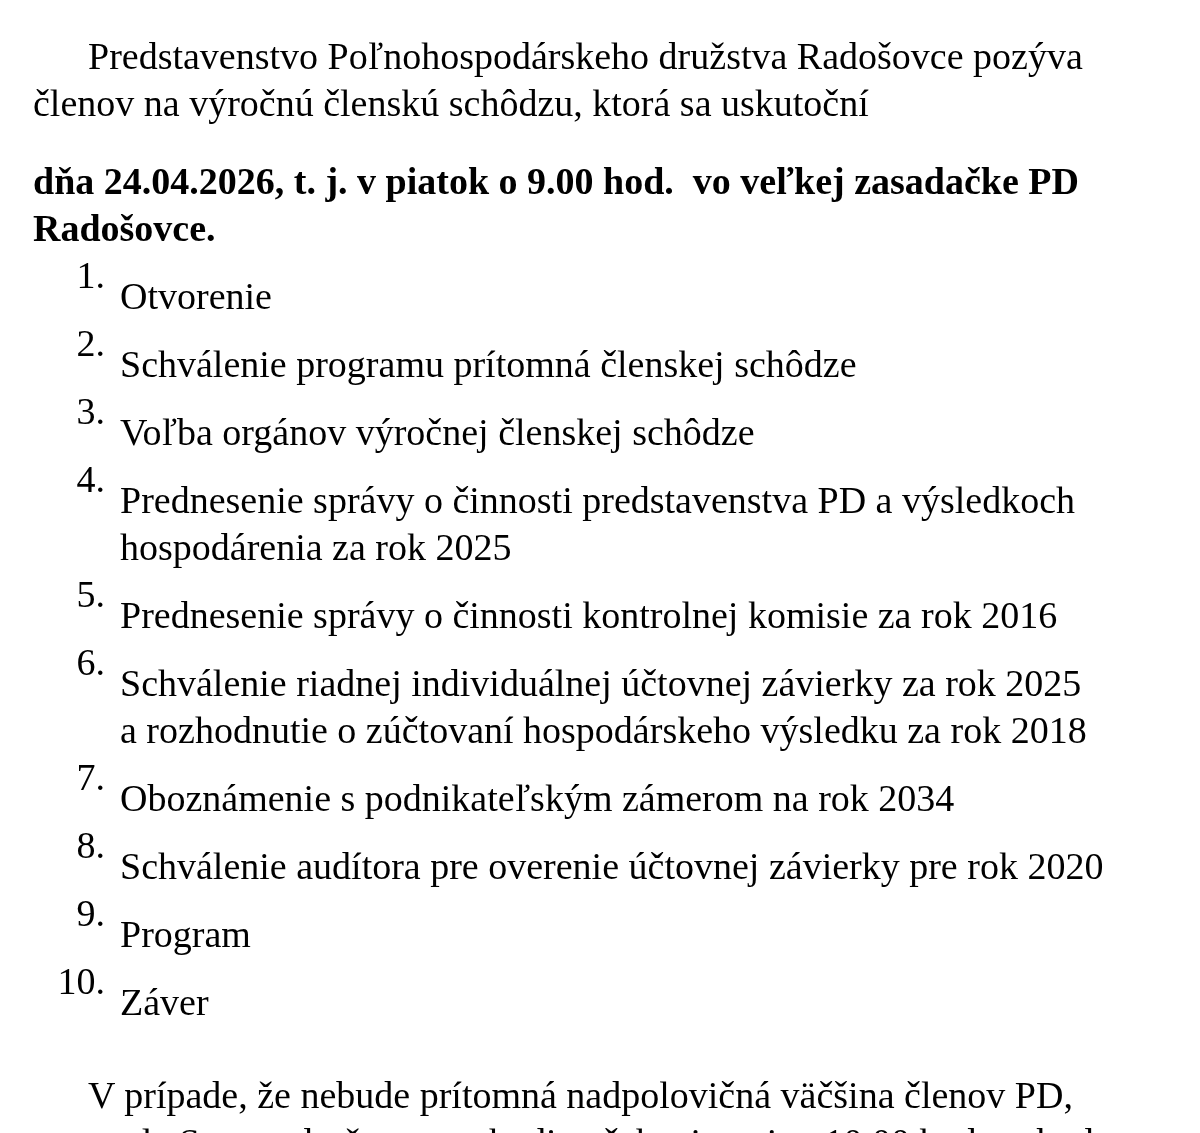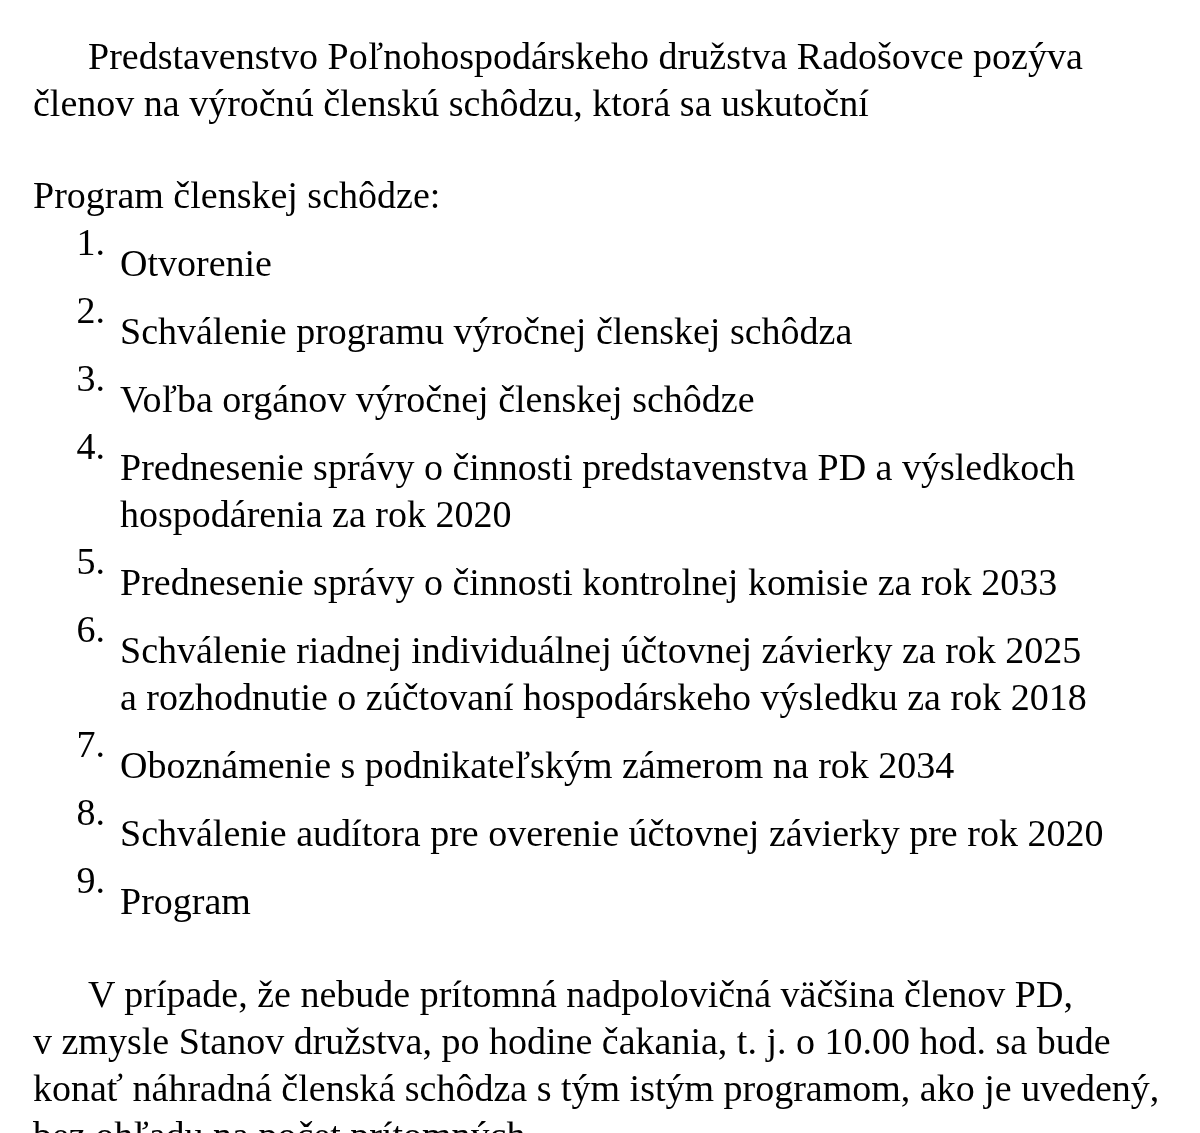--- a/index.html
+++ b/index.html
@@ -68,49 +68,50 @@
   .intro, .closing { text-indent: 0; }
 </style>
 </head>
 <body>
 
 <div class="doc">
 
   <p class="intro pre"><span class="first-line-indent"></span><span>Predstavenstvo Poľnohospodárskeho družstva Radošovce pozýva
 členov na výročnú členskú schôdzu, ktorá sa uskutoční</span></p>
 
+  <p class="date-heading pre">dňa 24.04.2026, t. j. v piatok o 9.00 hod.  vo veľkej zasadačke PD
+Radošovce.</p>
 
-  <p class="program-title">Program členskej schôdze:</p>
 
   <div class="program-list">
 
       <div class="program-item">
         <span class="item-number">1.</span>
         <span class="item-text">Otvorenie</span>
       </div>
 
       <div class="program-item">
         <span class="item-number">2.</span>
-        <span class="item-text">Schválenie programu výročnej členskej schôdza</span>
+        <span class="item-text">Schválenie programu prítomná členskej schôdze</span>
       </div>
 
       <div class="program-item">
         <span class="item-number">3.</span>
         <span class="item-text">Voľba orgánov výročnej členskej schôdze</span>
       </div>
 
       <div class="program-item">
         <span class="item-number">4.</span>
         <span class="item-text">Prednesenie správy o činnosti predstavenstva PD a výsledkoch
-hospodárenia za rok 2020</span>
+hospodárenia za rok 2025</span>
       </div>
 
       <div class="program-item">
         <span class="item-number">5.</span>
-        <span class="item-text">Prednesenie správy o činnosti kontrolnej komisie za rok 2033</span>
+        <span class="item-text">Prednesenie správy o činnosti kontrolnej komisie za rok 2016</span>
       </div>
 
       <div class="program-item">
         <span class="item-number">6.</span>
         <span class="item-text">Schválenie riadnej individuálnej účtovnej závierky za rok 2025
 a rozhodnutie o zúčtovaní hospodárskeho výsledku za rok 2018</span>
       </div>
 
       <div class="program-item">
         <span class="item-number">7.</span>
@@ -120,20 +121,24 @@
       <div class="program-item">
         <span class="item-number">8.</span>
         <span class="item-text">Schválenie audítora pre overenie účtovnej závierky pre rok 2020</span>
       </div>
 
       <div class="program-item">
         <span class="item-number">9.</span>
         <span class="item-text">Program</span>
       </div>
 
+      <div class="program-item">
+        <span class="item-number">10.</span>
+        <span class="item-text">Záver</span>
+      </div>
     </div>
 
   <p class="closing pre"><span class="first-line-indent"></span><span>V prípade, že nebude prítomná nadpolovičná väčšina členov PD,
 v zmysle Stanov družstva, po hodine čakania, t. j. o 10.00 hod. sa bude
 konať náhradná členská schôdza s tým istým programom, ako je uvedený,
 bez ohľadu na počet prítomných.</span></p>
 
 </div>
 
 </body></html>

